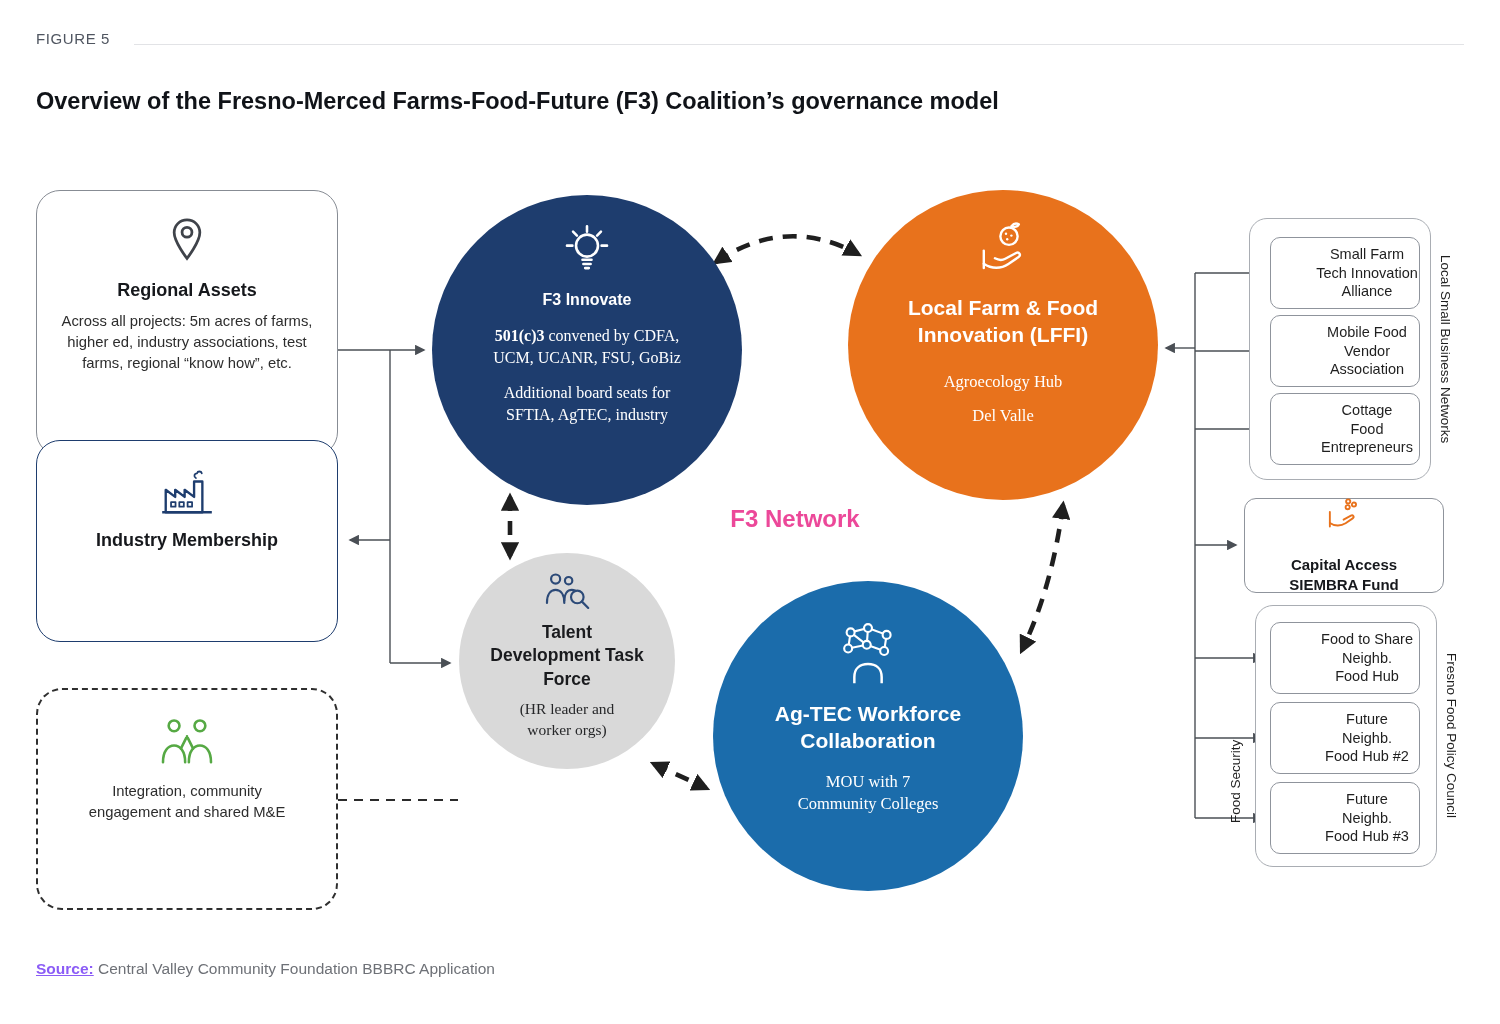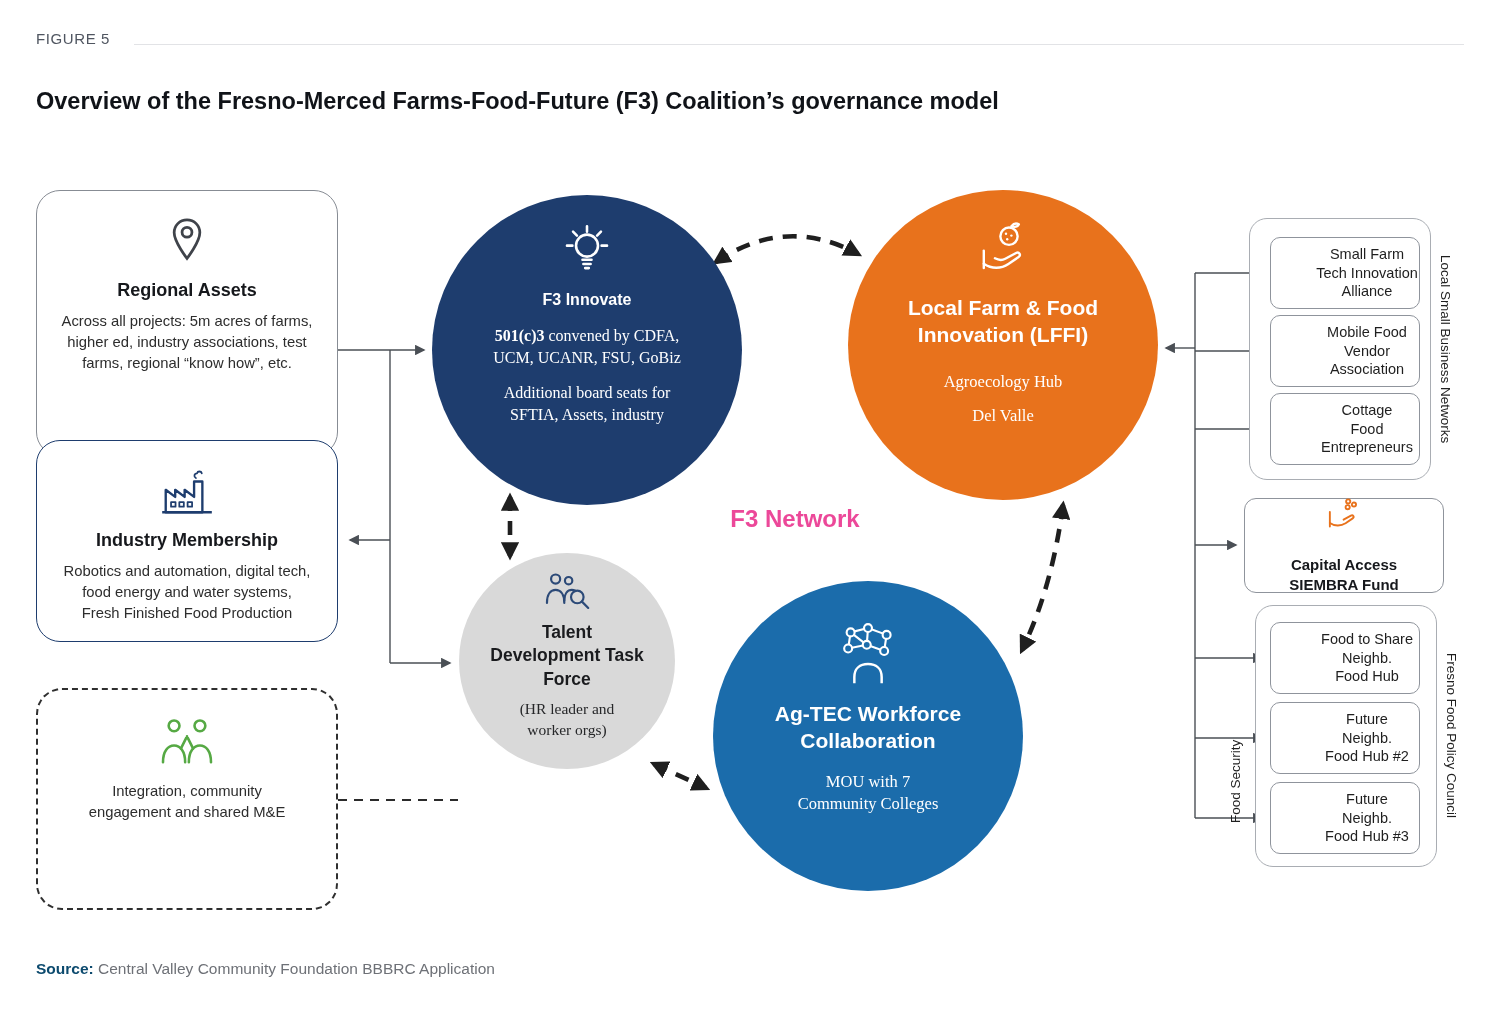--- a/index.html
+++ b/index.html
@@ -57,21 +57,21 @@
         border-radius:12px;display:flex;flex-direction:column;align-items:center;justify-content:center;
         box-sizing:border-box;background:#fff;}
   .cap-title{font-size:15px;font-weight:700;color:#16181c;text-align:center;white-space:pre-line;line-height:1.35;margin-top:19px;}
 
   .vlabel{position:absolute;writing-mode:vertical-rl;text-align:center;font-size:13.5px;color:#1f1f1f;}
   .vl-lsbn{left:1438px;top:218px;height:262px;}
   .vl-ffpc{left:1444px;top:605px;height:262px;}
   .vl-foodsec{left:1228px;top:716px;height:130px;transform:rotate(180deg);}
 
   .source{position:absolute;left:36px;top:960px;font-size:15.5px;color:#6e7177;}
-  .source b{color:#0c4a6e;}
+  .source b{color:#8b5cf6;text-decoration:underline;}
 </style>
 </head>
 <body>
 
 <div class="canvas">
 
   <svg class="connectors" width="1500" height="1024" viewBox="0 0 1500 1024">
     <defs>
       <marker id="arrS" viewBox="0 0 10 10" refX="8.5" refY="5" markerWidth="7.5" markerHeight="7.5" orient="auto">
         <path d="M0 0 L10 5 L0 10 Z" fill="#4a4f55"></path>
@@ -128,23 +128,20 @@
   <div class="lbox box-industry">
     <div class="icon">
       <svg viewBox="0 0 52 44" width="62" height="52" fill="none" stroke="#1e3d6e" stroke-width="2" stroke-linejoin="round">
         <path d="M8 40 V21 l8 6 v-6 l8 6 v-6 l8 6 V14 h7 V40 Z"></path>
         <path d="M12.5 31.5 h3.8 v3.8 h-3.8 Z M19.5 31.5 h3.8 v3.8 h-3.8 Z M26.5 31.5 h3.8 v3.8 h-3.8 Z" stroke-width="1.5"></path>
         <path d="M33.5 11 c-2 -1 -1.5 -4 1 -4 c0.5 -2 3.5 -2 4 0" stroke-width="1.5" stroke-linecap="round"></path>
         <path d="M5 40 H 47"></path>
       </svg>
     </div>
     <div class="lbox-title">Industry Membership</div>
-    <div class="lbox-body">Robotics and automation, digital tech,
-food energy and water systems,
-Fresh Finished Food Production</div>
   </div>
 
   <div class="lbox box-partner">
     <div class="icon">
       <svg viewBox="0 0 52 40" width="64" height="50" fill="none" stroke="#56a944" stroke-width="2.1" stroke-linecap="round">
         <circle cx="15.5" cy="8.5" r="4.4"></circle>
         <circle cx="36.5" cy="8.5" r="4.4"></circle>
         <path d="M6.5 38 c0 -9 4 -13.5 9 -13.5 s9 4.5 9 13.5"></path>
         <path d="M27.5 38 c0 -9 4 -13.5 9 -13.5 s9 4.5 9 13.5"></path>
         <path d="M21 27 l5 -10 M31 27 l-5 -10"></path>
@@ -159,21 +156,21 @@
       <svg viewBox="0 0 48 44" width="62" height="57" fill="none" stroke="#ffffff" stroke-width="2" stroke-linecap="round">
         <circle cx="24" cy="19" r="8.5"></circle>
         <path d="M20.5 30 h7 M21.2 33.2 h5.6 M22.6 36.4 h2.8"></path>
         <path d="M24 4 v4.2 M34.8 8.2 l-3 3 M13.2 8.2 l3 3 M39.5 19 h-4.2 M8.5 19 h4.2"></path>
       </svg>
     </div>
     <div class="c-title">F3 Innovate</div>
     <div class="c-text"><b>501(c)3</b><span> convened by CDFA,
 UCM, UCANR, FSU, GoBiz</span></div>
     <div class="c-text">Additional board seats for
-SFTIA, Assets, industry</div>
+SFTIA, AgTEC, industry</div>
   </div>
 
   <div class="circle c-lffi">
     <div class="icon">
       <svg viewBox="0 0 50 50" width="60" height="60" fill="none" stroke="#ffffff" stroke-width="2" stroke-linecap="round" stroke-linejoin="round">
         <circle cx="30" cy="13.5" r="7.2"></circle>
         <circle cx="27.5" cy="11.5" r="1" fill="#ffffff" stroke="none"></circle>
         <circle cx="32" cy="13" r="1" fill="#ffffff" stroke="none"></circle>
         <circle cx="28.5" cy="16" r="1" fill="#ffffff" stroke="none"></circle>
         <path d="M32 5.2 q2.8 -3.4 6.2 -1.6 q-1.8 3.2 -6.2 1.6"></path>

